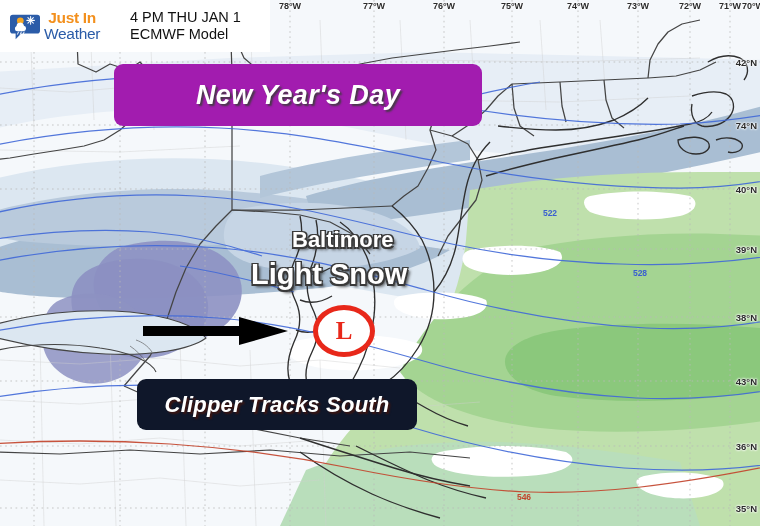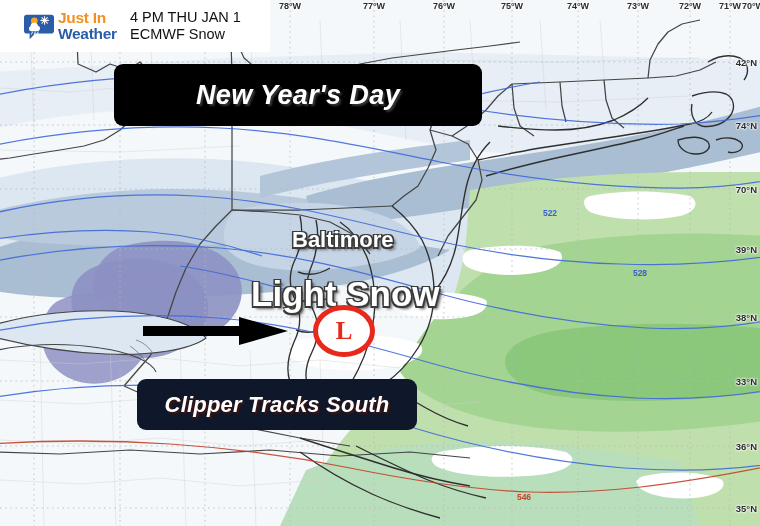--- a/index.html
+++ b/index.html
@@ -58,44 +58,45 @@
     width: 270px;
     height: 52px;
     background: #ffffff;
     display: flex;
     align-items: center;
     z-index: 40;
   }
   #brand-logo {
     display: flex;
     align-items: center;
-    padding-left: 24px;
+    padding-left: 10px;
     width: 116px;
     box-sizing: border-box;
+    text-align: center;
   }
   #logo-mark {
     width: 30px;
     height: 30px;
     flex: 0 0 30px;
     position: relative;
   }
   #brand-words {
     margin-left: 4px;
     line-height: 1.02;
   }
   .brand-line1 {
     font-size: 15.5px;
     font-weight: bold;
     color: #f3901d;
     letter-spacing: -0.3px;
     display: block;
   }
   .brand-line2 {
     font-size: 15.5px;
-    font-weight: bold;
+    font-weight: normal;
     color: #2b5ca8;
     letter-spacing: -0.3px;
     display: block;
   }
   #header-text {
     margin-left: 14px;
     line-height: 1.18;
   }
   #header-text .line {
     display: block;
@@ -104,21 +105,21 @@
     white-space: nowrap;
   }
 
   
   #title-banner {
     position: absolute;
     left: 114px;
     top: 64px;
     width: 368px;
     height: 62px;
-    background: #000000;
+    background: #a21caf;
     border-radius: 9px;
     display: flex;
     align-items: center;
     justify-content: center;
     z-index: 35;
   }
   #title-banner span {
     color: #ffffff;
     font-size: 27px;
     font-weight: bold;
@@ -161,22 +162,22 @@
        3px 3px 3px rgba(40,40,40,0.75);
     margin-left: 16px;
   }
   #anno-baltimore {
     left: 276px;
     top: 227px;
     font-size: 22px;
   }
   #anno-lightsnow {
     left: 235px;
-    top: 274px;
-    font-size: 35px;
+    top: 258px;
+    font-size: 29px;
   }
 
   
   #track-arrow {
     position: absolute;
     left: 143px;
     top: 316px;
     width: 145px;
     height: 30px;
     z-index: 32;
@@ -475,24 +476,24 @@
     <span class="lon-label" style="left:578px">74°W</span>
     <span class="lon-label" style="left:638px">73°W</span>
     <span class="lon-label" style="left:690px">72°W</span>
     <span class="lon-label" style="left:730px">71°W</span>
     <span class="lon-label" style="left:753px">70°W</span>
   </div>
 
   <div>
     <span class="lat-label" style="top:62px">42°N</span>
     <span class="lat-label" style="top:125px">74°N</span>
-    <span class="lat-label" style="top:189px">70°N</span>
+    <span class="lat-label" style="top:189px">40°N</span>
     <span class="lat-label" style="top:249px">39°N</span>
     <span class="lat-label" style="top:317px">38°N</span>
-    <span class="lat-label" style="top:381px">33°N</span>
+    <span class="lat-label" style="top:381px">43°N</span>
     <span class="lat-label" style="top:446px">36°N</span>
     <span class="lat-label" style="top:508px">35°N</span>
   </div>
 
   <div>
     <span class="contour-label" style="left:550px; top:213px">522</span>
     <span class="contour-label" style="left:640px; top:273px">528</span>
     <span class="contour-label warm" style="left:524px; top:497px">546</span>
   </div>
 
@@ -518,21 +519,21 @@
           </g>
         </svg>
       </div>
       <div id="brand-words">
         <span class="brand-line1">Just In</span>
         <span class="brand-line2">Weather</span>
       </div>
     </div>
     <div id="header-text">
       <span class="line">4 PM THU JAN 1</span>
-      <span class="line">ECMWF Snow</span>
+      <span class="line">ECMWF Model</span>
     </div>
   </div>
 
   <div id="title-banner">
     <span>New Year's Day</span>
   </div>
 
   <div class="map-anno" id="anno-baltimore">Baltimore</div>
   <div class="map-anno" id="anno-lightsnow">Light Snow</div>
 

